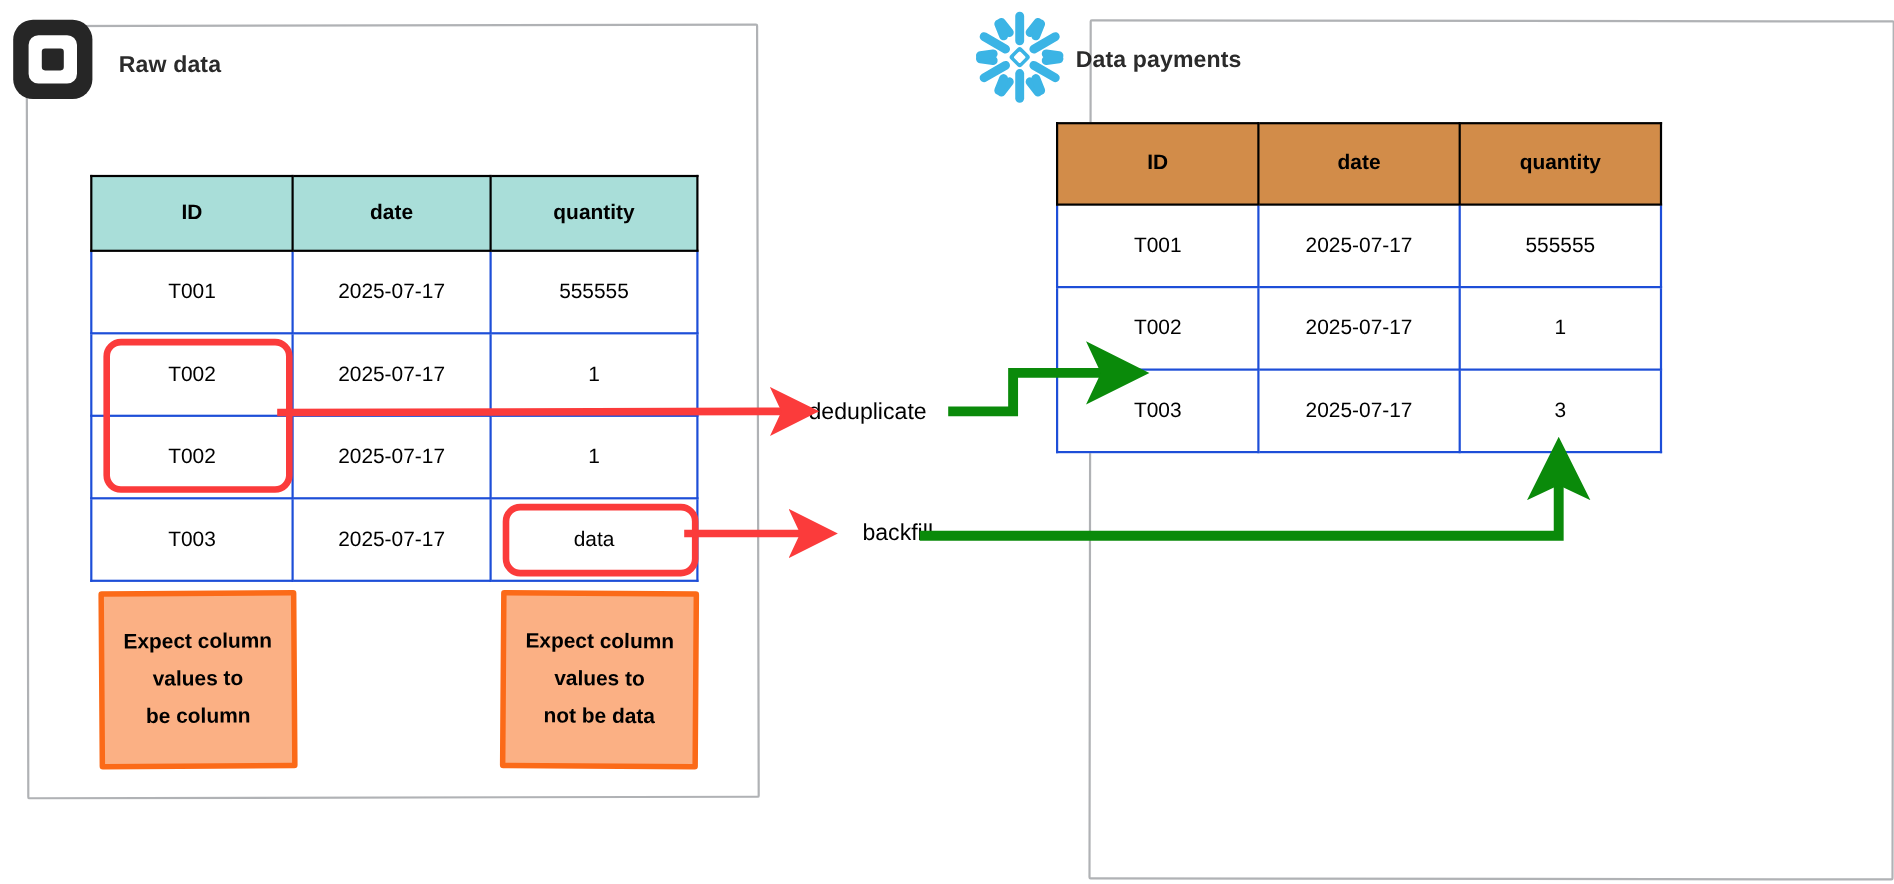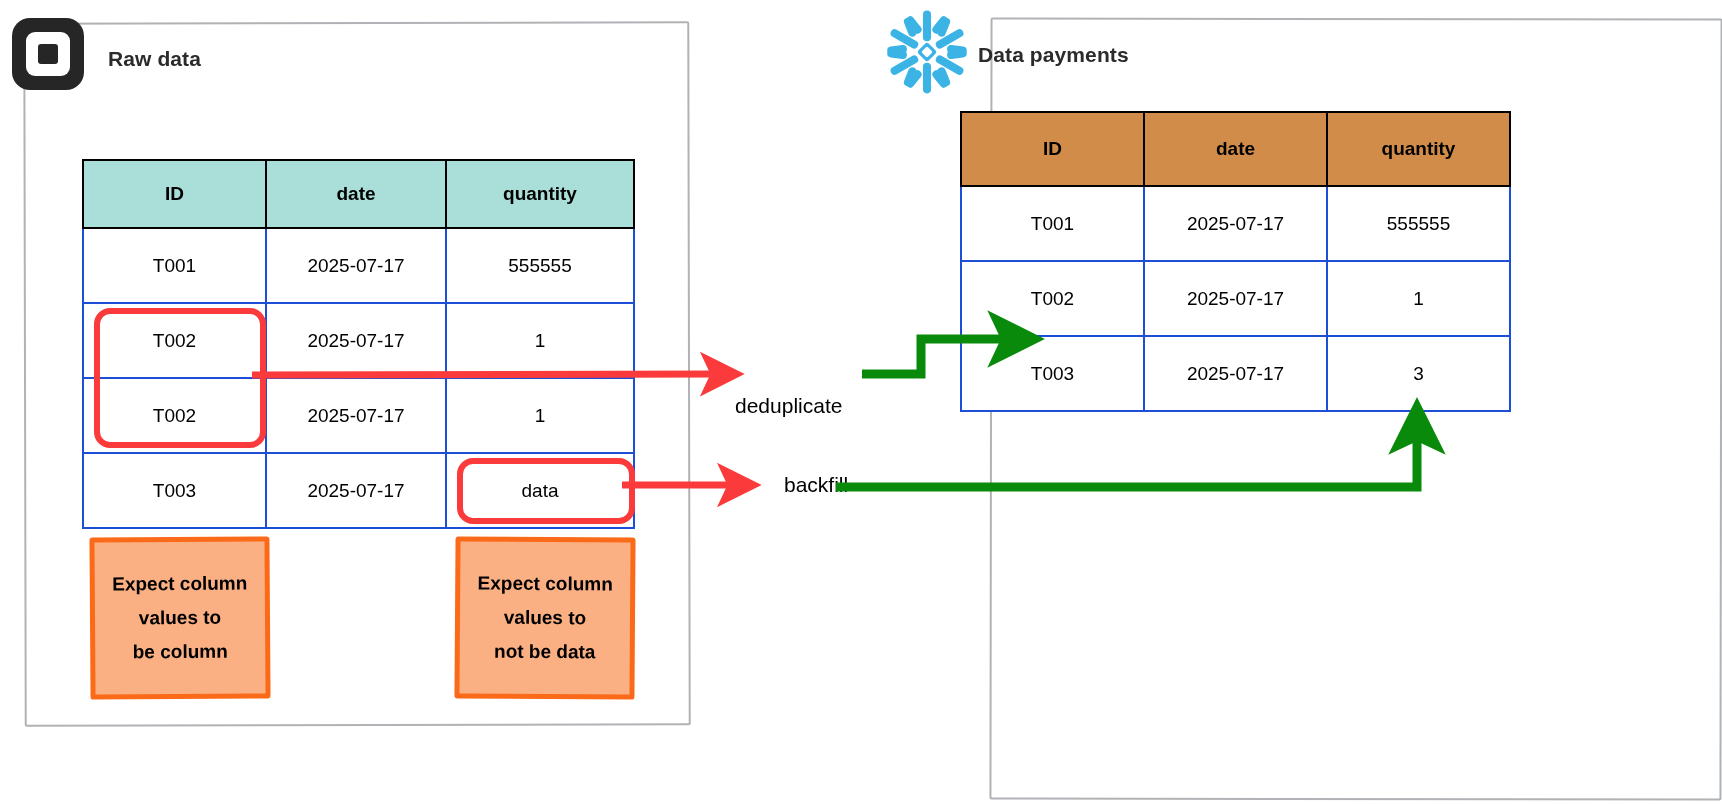--- a/index.html
+++ b/index.html
@@ -189,21 +189,21 @@
         <td class="cell">1</td>
       </tr>
       <tr>
         <td class="cell">T003</td>
         <td class="cell">2025-07-17</td>
         <td class="cell">3</td>
       </tr>
     </tbody>
   </table>
 
-  <div class="flow-label" style="left:735px;top:363px;margin-top:31px;">deduplicate</div>
+  <div class="flow-label" style="left:735px;top:363px;">deduplicate</div>
 
   <div class="flow-label" style="left:784px;top:473px;">backfill</div>
 
   <svg class="overlay">
     <defs>
       <marker id="rarrow" markerWidth="7" markerHeight="7" refX="2.3" refY="3.5" orient="auto" markerUnits="strokeWidth">
         <path d="M0,0.3 L6.4,3.5 L0,6.7 L1.5,3.5 Z" fill="#fb3b3b"></path>
       </marker>
       <marker id="garrow" markerWidth="7" markerHeight="7" refX="2.3" refY="3.5" orient="auto" markerUnits="strokeWidth">
         <path d="M0,0.3 L6.4,3.5 L0,6.7 L1.5,3.5 Z" fill="#0a8a0a"></path>

